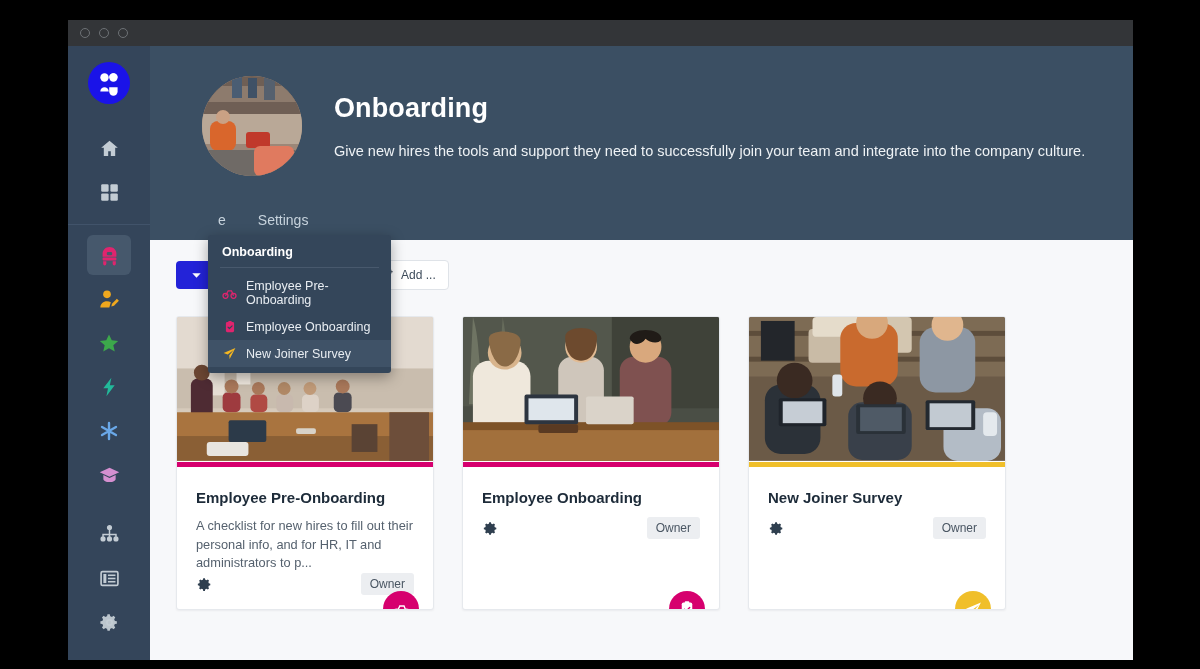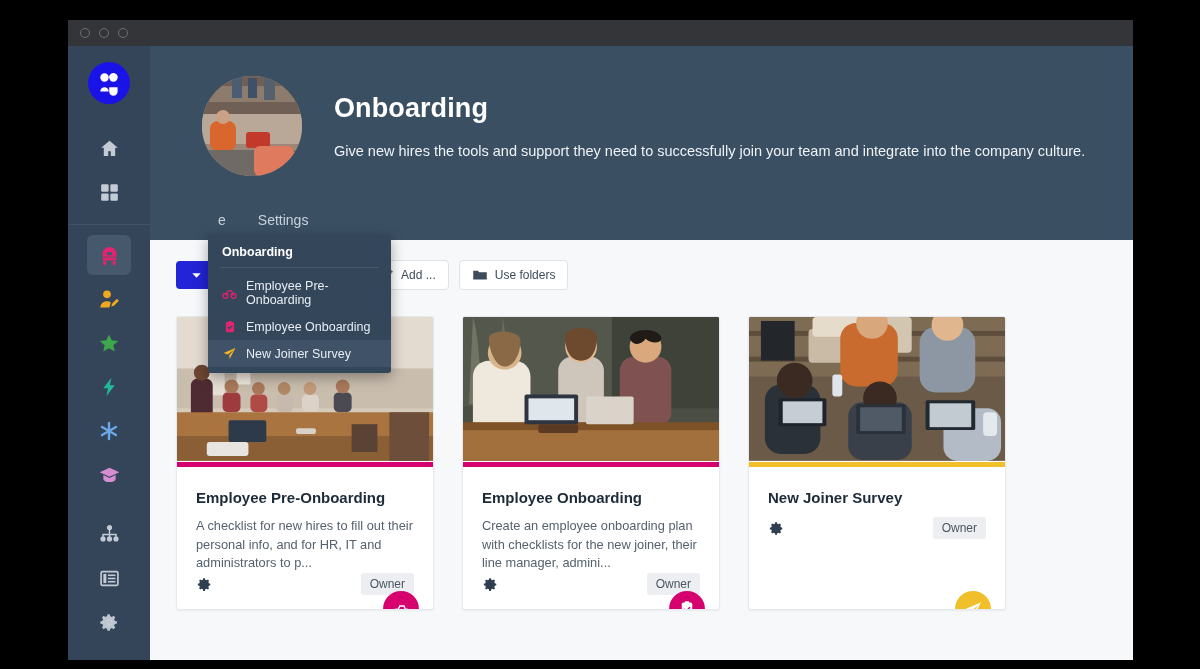--- a/index.html
+++ b/index.html
@@ -350,26 +350,20 @@
           <div class="btn">
             <svg width="15" height="15" viewBox="0 0 18 18" fill="#3d4b5a">
               <rect x="1" y="4.4" width="11" height="1.5" rx=".7"></rect>
               <rect x="1" y="8.2" width="8" height="1.5" rx=".7"></rect>
               <rect x="1" y="12" width="11" height="1.5" rx=".7"></rect>
               <path d="M13.6 2.2h1.3v1.6h1.6v1.3h-1.6v1.6h-1.3V5.1H12V3.8h1.6z"></path>
             </svg>
             <span>Add ...</span>
           </div>
 
-          <div class="btn">
-            <svg width="16" height="16" viewBox="0 0 18 18" fill="#3d4b5a">
-              <path d="M1.4 4.1h5.2l1.5 1.8h8.5v8.1H1.4z"></path>
-            </svg>
-            <span>Use folders</span>
-          </div>
         </div>
 
         <div class="cards">
 
           <div class="card">
             <div class="card-img">
               <svg class="ph" viewBox="0 0 258 145" preserveAspectRatio="none">
                 <rect width="258" height="145" fill="#d6cabb"></rect>
                 <rect y="0" width="258" height="52" fill="#e3dad0"></rect>
                 <circle cx="40" cy="18" r="3" fill="#fff9ec"></circle>
@@ -452,21 +446,20 @@
             <div class="accent" style="background:#d6006e"></div>
             <div class="card-badge" style="background:#d6006e">
               <svg width="18" height="18" viewBox="0 0 24 24" fill="#fff">
                 <rect x="5" y="3.4" width="14" height="17.4" rx="2.4"></rect>
                 <rect x="9" y="1.6" width="6" height="3.6" rx="1.2" fill="#fff"></rect>
                 <path d="M8.6 12.2 11 14.6l4.6-4.6" fill="none" stroke="#d6006e" stroke-width="1.8" stroke-linecap="round" stroke-linejoin="round"></path>
               </svg>
             </div>
             <div class="card-body">
               <div class="card-title">Employee Onboarding</div>
-              <div class="card-desc">Create an employee onboarding plan with checklists for the new joiner, their line manager, admini...</div>
               <div class="card-foot">
                 <svg width="17" height="17" viewBox="0 0 24 24" fill="#2f3f4f">
                   <path d="M12 8.4a3.6 3.6 0 1 0 0 7.2 3.6 3.6 0 0 0 0-7.2zm0 5.5a1.9 1.9 0 1 1 0-3.8 1.9 1.9 0 0 1 0 3.8z"></path>
                   <path d="M20.2 13.2v-2.4l-2.1-.5a6.4 6.4 0 0 0-.8-1.8l1.2-1.8-1.8-1.8-1.8 1.2a6.4 6.4 0 0 0-1.8-.8L12.6 3h-2.4l-.5 2.3a6.4 6.4 0 0 0-1.8.8L6.1 4.9 4.3 6.7l1.2 1.8a6.4 6.4 0 0 0-.8 1.8l-2.1.5v2.4l2.1.5c.2.6.5 1.2.8 1.8l-1.2 1.8 1.8 1.8 1.8-1.2c.6.3 1.2.6 1.8.8l.5 2.3h2.4l.5-2.3c.6-.2 1.2-.5 1.8-.8l1.8 1.2 1.8-1.8-1.2-1.8c.3-.6.6-1.2.8-1.8z"></path>
                 </svg>
                 <span class="pill">Owner</span>
               </div>
             </div>
           </div>
 

